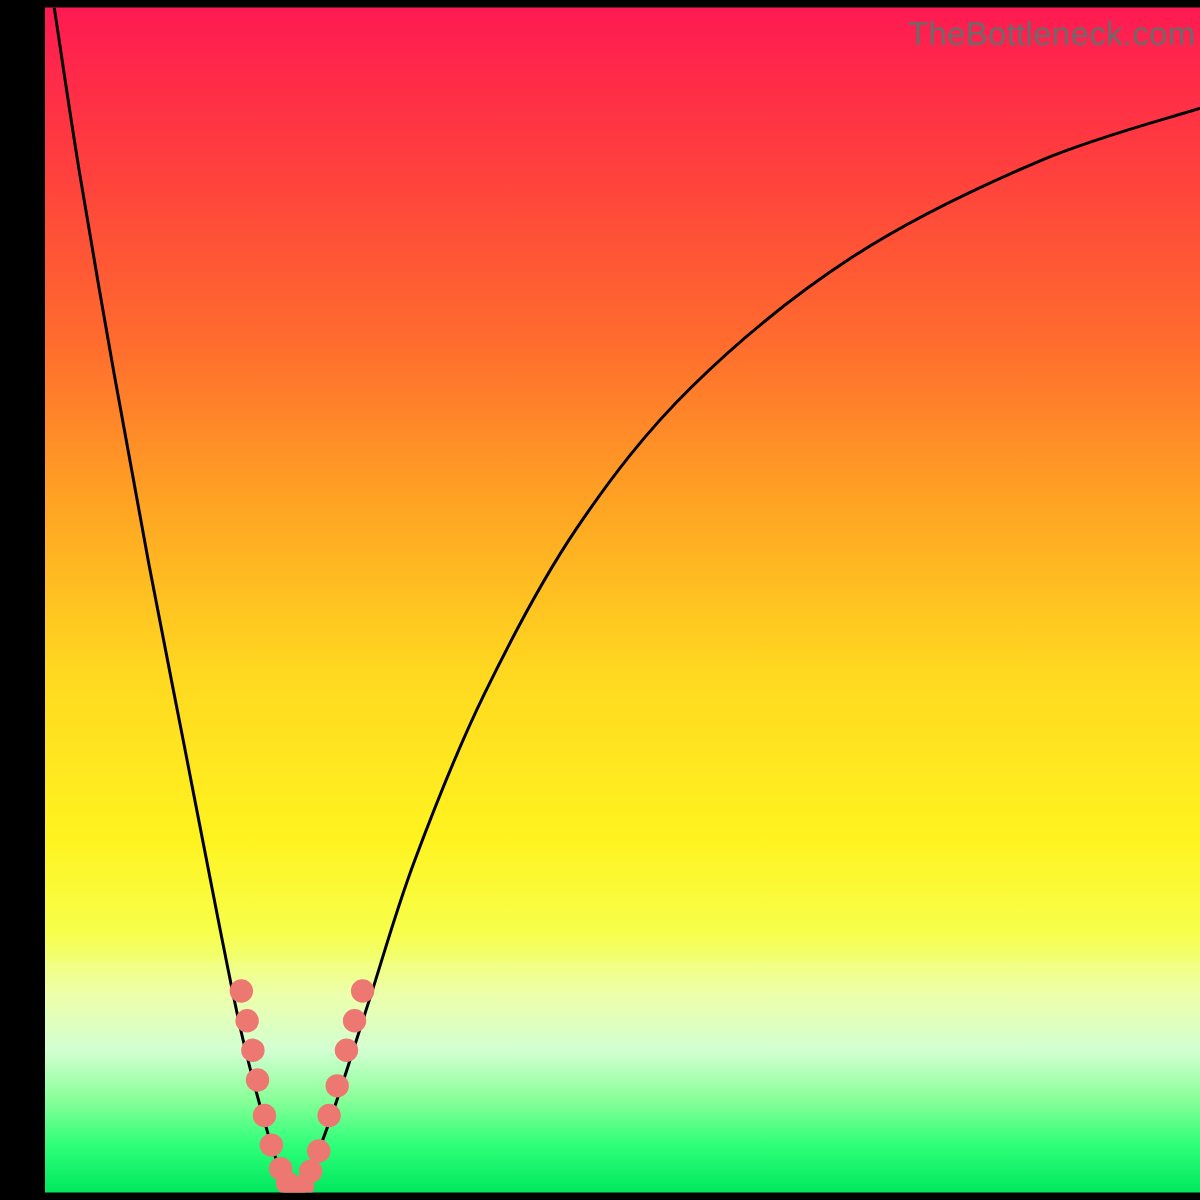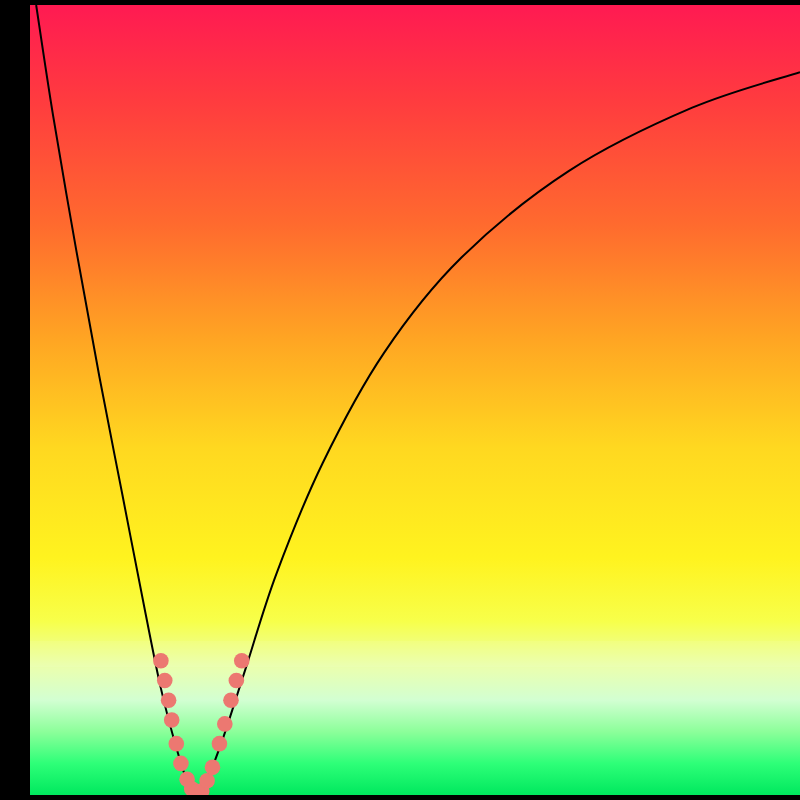--- a/index.html
+++ b/index.html
@@ -65,20 +65,21 @@
 
   .curve-line { fill: none; stroke: #000; stroke-width: 2; }
   .bead { fill: #ec7871; }
 </style>
 </head>
 <body>
 
 <div class="frame">
   <div class="plot">
     <div class="band"></div>
+    <div class="watermark">TheBottleneck.com</div>
     <svg class="curves" viewBox="0 0 770 790" preserveAspectRatio="none">
       <path id="left-path" class="curve-line" d="M 6.16 0.00 C 8.98 18.43, 16.43 69.78, 23.10 110.60 C 29.77 151.42, 38.50 201.45, 46.20 244.90 C 53.90 288.35, 61.60 330.48, 69.30 371.30 C 77.00 412.12, 84.70 450.30, 92.40 489.80 C 100.10 529.30, 109.08 576.04, 115.50 608.30 C 121.92 640.56, 125.77 660.97, 130.90 683.35 C 136.03 705.73, 141.81 726.80, 146.30 742.60 C 150.79 758.40, 154.64 770.25, 157.85 778.15 C 161.06 786.05, 164.27 788.02, 165.55 790.00"></path>
       <path id="right-path" class="curve-line" d="M 165.55 790.00 C 167.48 787.37, 172.61 783.42, 177.10 774.20 C 181.59 764.98, 186.08 753.13, 192.50 734.70 C 198.92 716.27, 206.62 691.25, 215.60 663.60 C 224.58 635.95, 233.57 603.03, 246.40 568.80 C 259.23 534.57, 274.63 495.07, 292.60 458.20 C 310.57 421.33, 331.10 381.83, 354.20 347.60 C 377.30 313.37, 400.40 283.08, 431.20 252.80 C 462.00 222.52, 500.50 190.92, 539.00 165.90 C 577.50 140.88, 623.70 119.16, 662.20 102.70 C 700.70 86.24, 752.03 73.07, 770.00 67.15"></path>
       <g id="beads">
           <circle cx="130.90" cy="655.70" r="7.8" class="bead"></circle>
           <circle cx="134.75" cy="675.45" r="7.8" class="bead"></circle>
           <circle cx="138.60" cy="695.20" r="7.8" class="bead"></circle>
           <circle cx="141.68" cy="714.95" r="7.8" class="bead"></circle>
           <circle cx="146.30" cy="738.65" r="7.8" class="bead"></circle>
           <circle cx="150.92" cy="758.40" r="7.8" class="bead"></circle>

